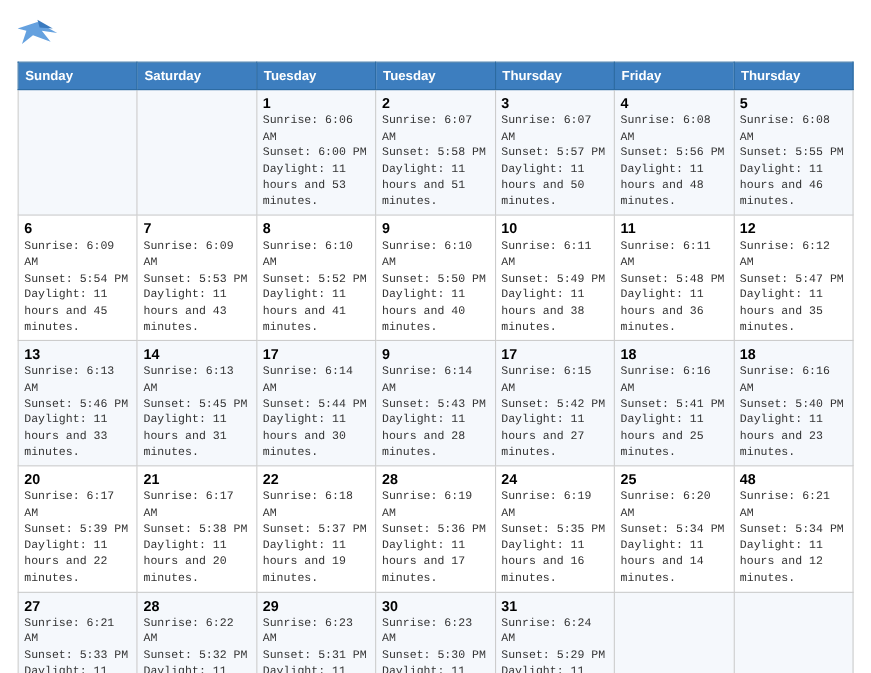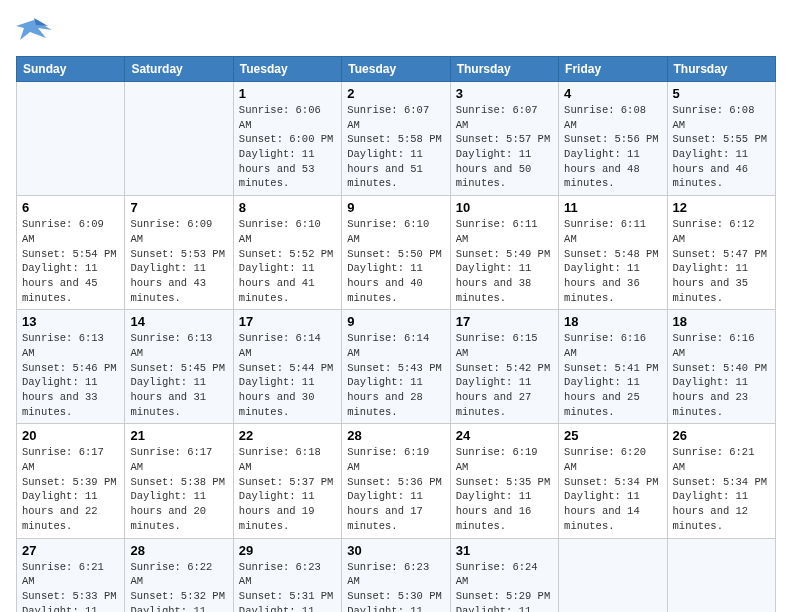--- a/index.html
+++ b/index.html
@@ -221,21 +221,21 @@
         </td>
         <td>
           <span class="day-number">24</span>
           <div class="day-info">Sunrise: 6:19 AM<br>Sunset: 5:35 PM<br>Daylight: 11 hours and 16 minutes.</div>
         </td>
         <td>
           <span class="day-number">25</span>
           <div class="day-info">Sunrise: 6:20 AM<br>Sunset: 5:34 PM<br>Daylight: 11 hours and 14 minutes.</div>
         </td>
         <td>
-          <span class="day-number">26</span>
+          <span class="day-number">48</span>
           <div class="day-info">Sunrise: 6:21 AM<br>Sunset: 5:34 PM<br>Daylight: 11 hours and 12 minutes.</div>
         </td>
       </tr>
       <tr>
         <td>
           <span class="day-number">27</span>
           <div class="day-info">Sunrise: 6:21 AM<br>Sunset: 5:33 PM<br>Daylight: 11 hours and 11 minutes.</div>
         </td>
         <td>
           <span class="day-number">28</span>

